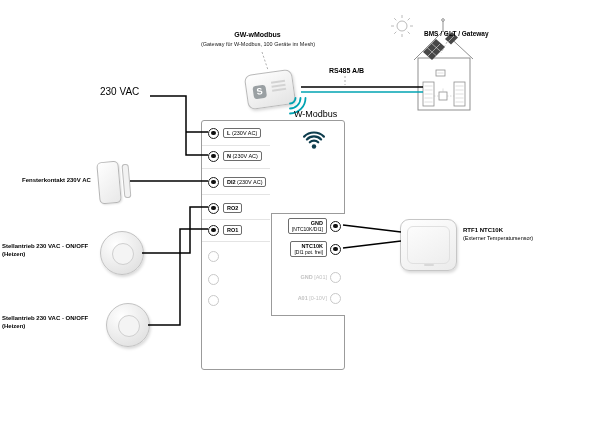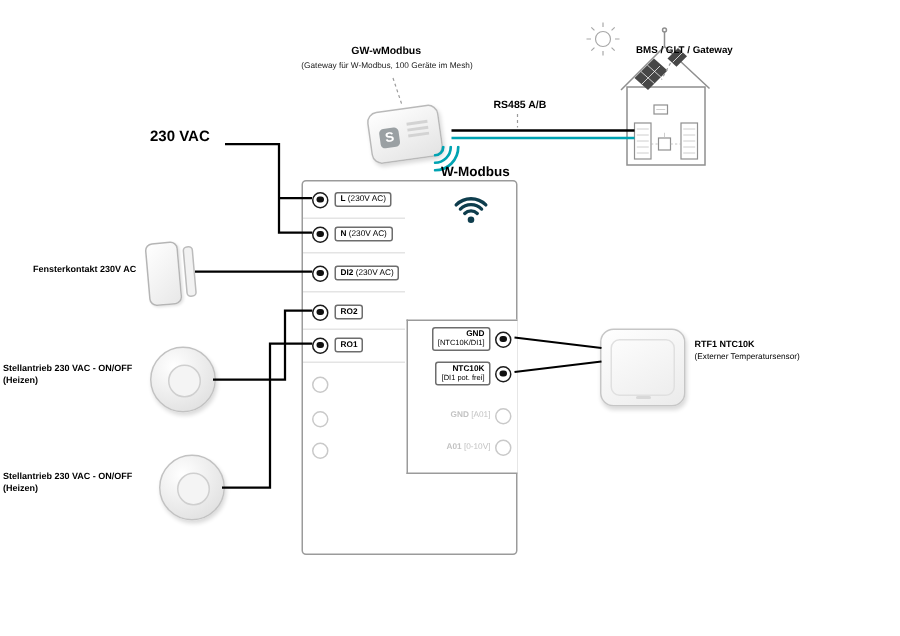--- a/index.html
+++ b/index.html
@@ -2,26 +2,26 @@
 <html><head>
 <meta charset="utf-8">
 <style>
   * { margin:0; padding:0; box-sizing:border-box; }
   html,body { background:#fff; }
   body { font-family:"Liberation Sans", sans-serif; color:#000; }
   .canvas { position:relative; width:600px; height:424px; background:#fff; overflow:hidden; }
 
   .lbl { position:absolute; z-index:6; line-height:1.25; }
 
-  .vac-label      { left:100px; top:86px;  font-size:10px; font-weight:bold; }
+  .vac-label      { left:100px; top:86px;  font-size:10px; font-weight:normal; }
   .gw-name        { left:180px; top:31px;  width:155px; text-align:center; font-size:7px; font-weight:bold; }
   .gw-desc        { left:172px; top:41px;  width:172px; text-align:center; font-size:5.5px; color:#222; }
   .rs485-label    { left:329px; top:67px;  font-size:7px; font-weight:bold; }
   .bms-label      { left:424px; top:30px;  font-size:6.5px; font-weight:bold; }
-  .wmodbus-label  { left:294px; top:109px; font-size:9px; font-weight:bold; }
+  .wmodbus-label  { left:294px; top:109px; font-size:9px; font-weight:normal; }
   .wc-label       { left:22px;  top:177px; width:76px; font-size:6px; font-weight:bold; }
   .act1-label     { left:2px;   top:243px; width:98px; font-size:6px; font-weight:bold; }
   .act2-label     { left:2px;   top:315px; width:98px; font-size:6px; font-weight:bold; }
   .act-label span { display:block; }
   .rtf-label      { left:463px; top:227px; width:96px; font-size:6px; }
   .rtf-label .l1  { display:block; font-weight:bold; }
   .rtf-label .l2  { display:block; font-size:5.5px; font-weight:normal; }
 
   svg.wires { position:absolute; left:0; top:0; z-index:5; pointer-events:none; }
   svg.building { position:absolute; left:390px; top:14px; z-index:1; }

